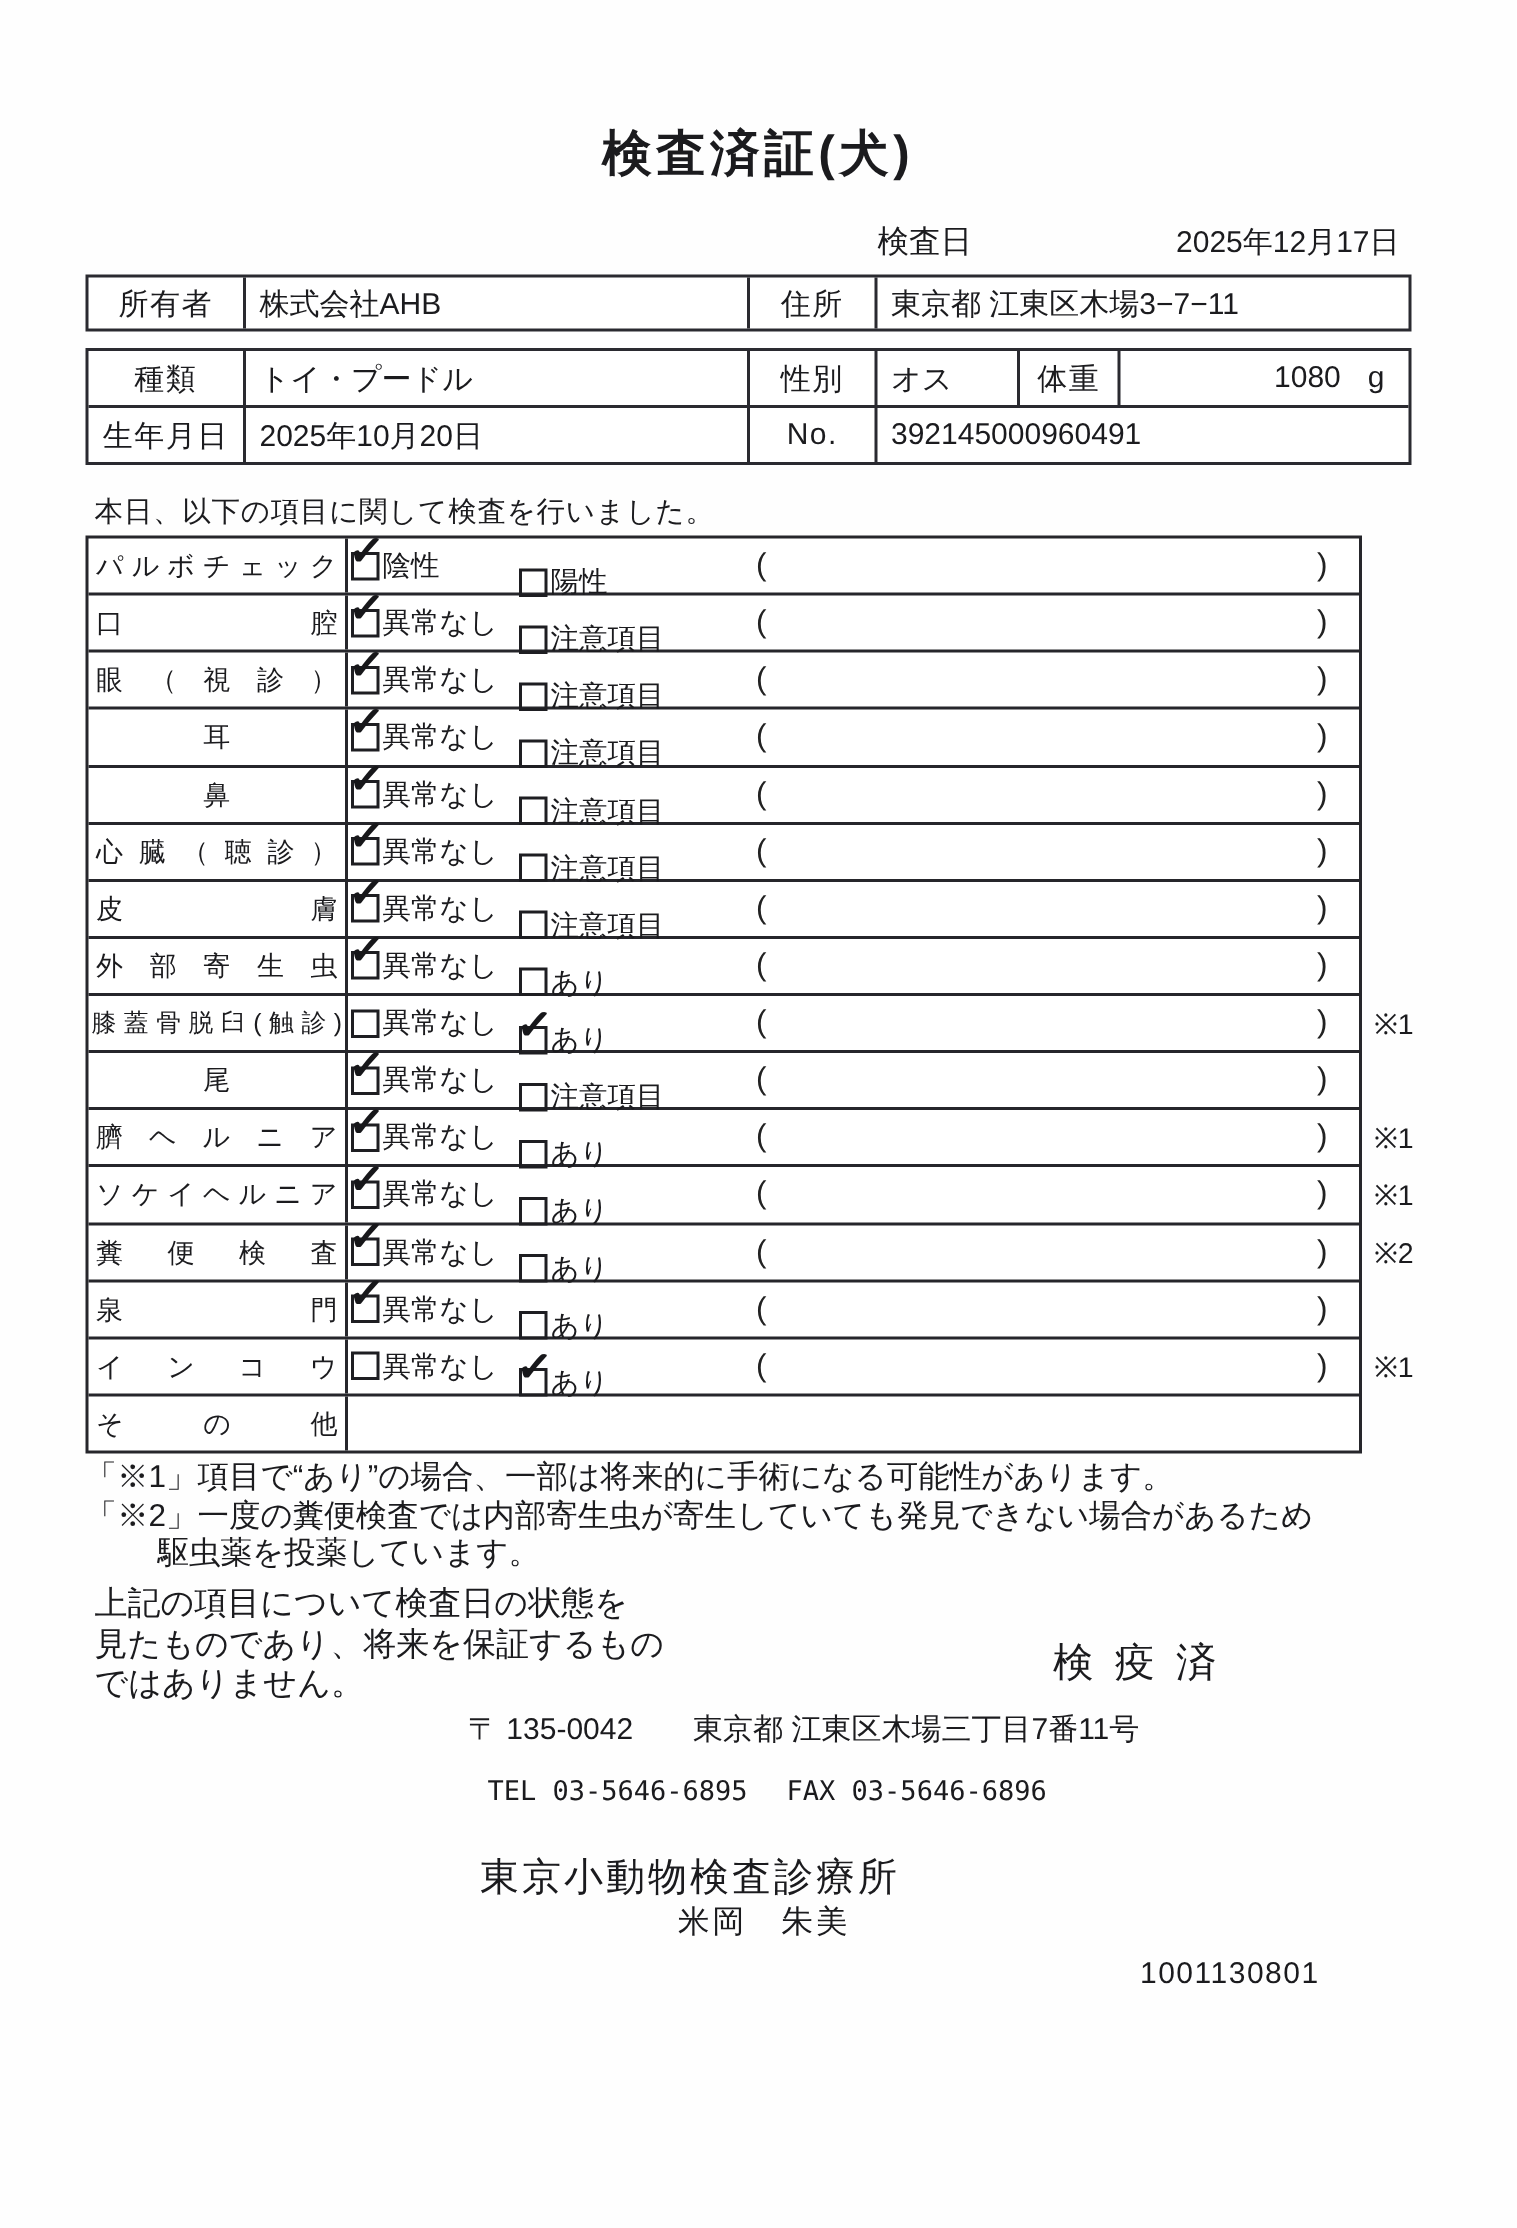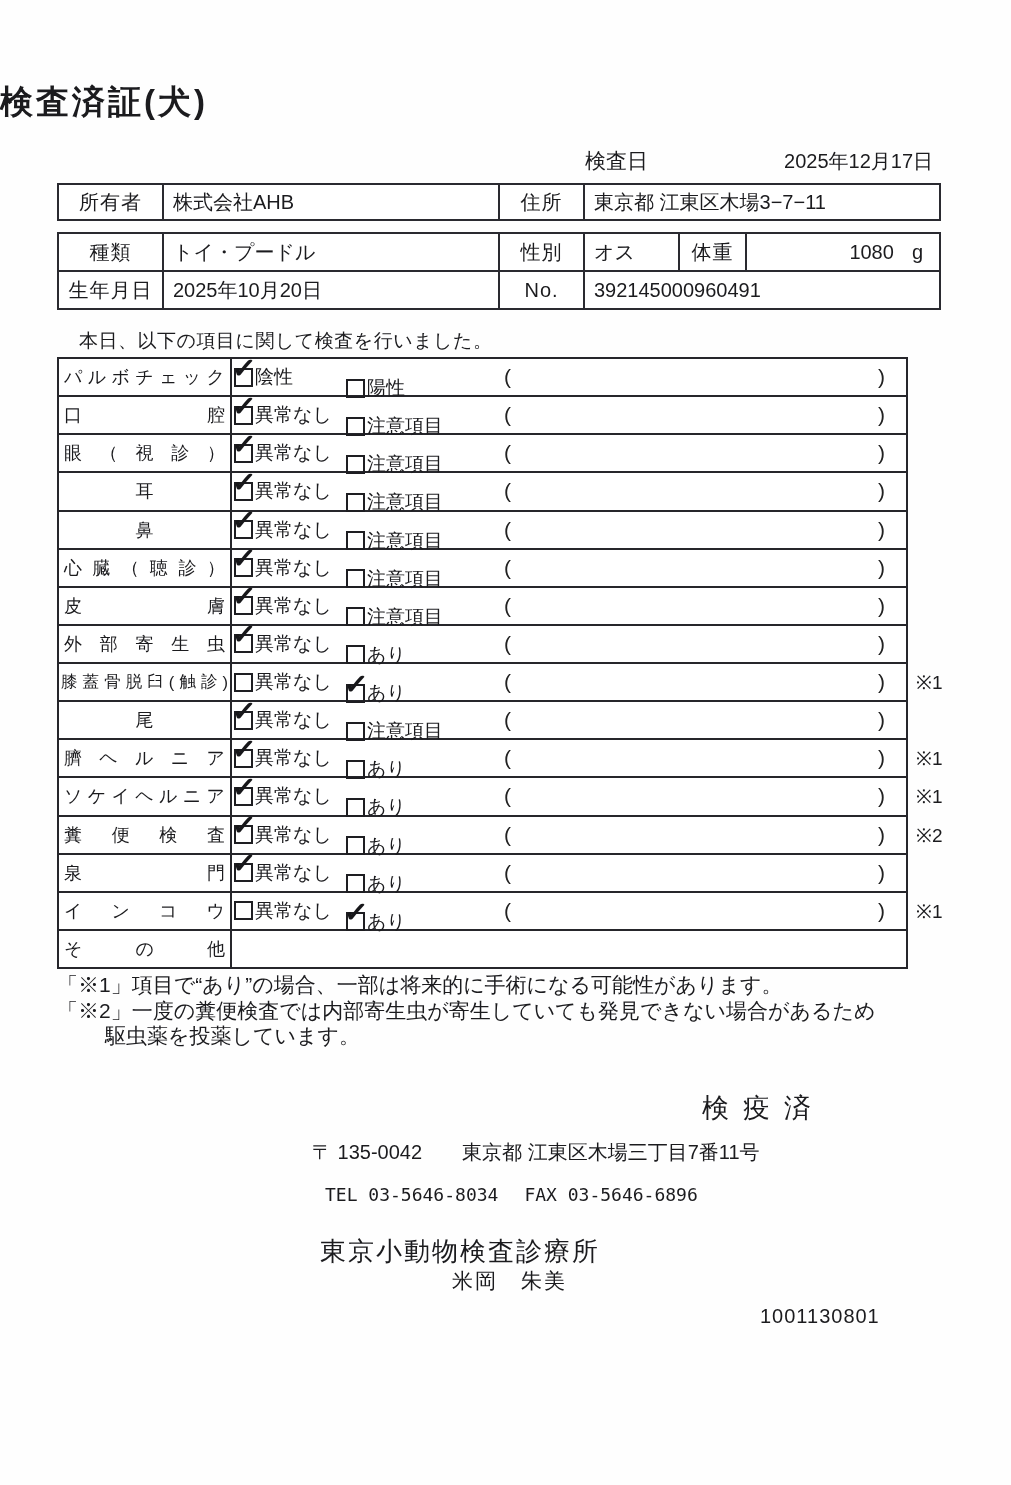--- a/index.html
+++ b/index.html
@@ -2,38 +2,38 @@
 <html><head>
 <meta charset="utf-8">
 <style>
   html,body{margin:0;padding:0;background:#ffffff;}
   .page{
     position:relative; width:1011px; height:1485px; background:#fefefe;
     font-family:"Liberation Sans", sans-serif; color:#1b1b1e; overflow:hidden;
   }
   .abs{position:absolute;}
   
-  .title{top:80px; left:0; width:100%; font-size:33px; font-weight:bold; letter-spacing:3px;}
+  .title{top:80px; left:0; width:100%; text-align:center; font-size:33px; font-weight:bold; letter-spacing:3px;}
   .date-label{top:147px; left:540px; font-size:21px;margin-left:45px;}
   .date-value{top:148px; right:78px; font-size:20px;}
   
   .box{border:2px solid #2a2a30; display:flex; box-sizing:border-box; background:#fff;}
   .owner-box{top:183px; left:57px; width:884px; height:38px;justify-content:flex-end;}
   .pet-box{top:232px; left:57px; width:884px; height:78px; flex-direction:column;}
   .pet-row{display:flex; flex:1; box-sizing:border-box;}
   .pet-row.first{border-bottom:2px solid #2a2a30;}
   .cell{display:flex; align-items:center; box-sizing:border-box; font-size:20px;}
   .cell.lab{justify-content:center; letter-spacing:1px;}
   .cell.val{padding-left:9px;}
   .bR{border-right:2px solid #2a2a30;}
   .w-lab{width:105px;} .w-val{width:336px;} .w-lab2{width:85px;} .w-sex{width:95px;} .w-wl{width:67px;}
   .weight-val{flex:1; justify-content:flex-end; padding-right:16px; gap:18px;}
   .flex1{flex:1;}
   
-  .intro{top:328px; left:63px; font-size:19px; letter-spacing:0.5px;margin-left:16px;}
+  .intro{top:328px; left:63px; font-size:19px; letter-spacing:0.5px;}
   
   .exam-table{top:357px; left:57px; width:851px; height:612px; border:2px solid #26262b; box-sizing:border-box; display:flex; flex-direction:column; background:#fff;}
   .exam-row{flex:1; display:flex; border-bottom:2px solid #26262b; box-sizing:border-box;}
   .exam-row:last-child{border-bottom:none;}
   .exam-label{width:173px; border-right:2px solid #26262b; box-sizing:border-box; display:flex; align-items:center; padding:0 5px; font-size:18px;}
   .exam-label.small{font-size:16.5px; padding:0 2px;}
   .exam-content{flex:1; position:relative; display:flex; align-items:center; font-size:19px;}
   .opt{position:absolute; display:flex; align-items:center; white-space:nowrap;}
   .opt1{left:2px;} .opt2{left:114px;margin-top:22px;}
   .cb{position:relative; display:inline-block; width:15px; height:15px; border:2px solid #1e1e22; margin-right:2px; flex:0 0 auto;}
@@ -454,30 +454,35 @@
         <div class="exam-content"></div>
       </div>
     </div>
 
   <div class="abs footnotes">
       <div>「※1」項目で“あり”の場合、一部は将来的に手術になる可能性があります。</div>
       <div>「※2」一度の糞便検査では内部寄生虫が寄生していても発見できない場合があるため</div>
       <div class="fn-indent">駆虫薬を投薬しています。</div>
     </div>
 
+  <div class="abs disclaimer">
+      <div>上記の項目について検査日の状態を</div>
+      <div>見たものであり、将来を保証するもの</div>
+      <div>ではありません。</div>
+    </div>
 
   <div class="abs stamp">検疫済</div>
 
   <div class="abs postal-line">
     <span>〒 135-0042</span>
     <span>東京都 江東区木場三丁目7番11号</span>
   </div>
 
   <div class="abs tel-line">
-    <span>TEL 03-5646-8034</span>
+    <span>TEL 03-5646-6895</span>
     <span>FAX 03-5646-6896</span>
   </div>
 
   <div class="abs clinic-name">東京小動物検査診療所</div>
   <div class="abs examiner">米岡　朱美</div>
   <div class="abs serial">1001130801</div>
 
 </div>
 
 </body></html>

